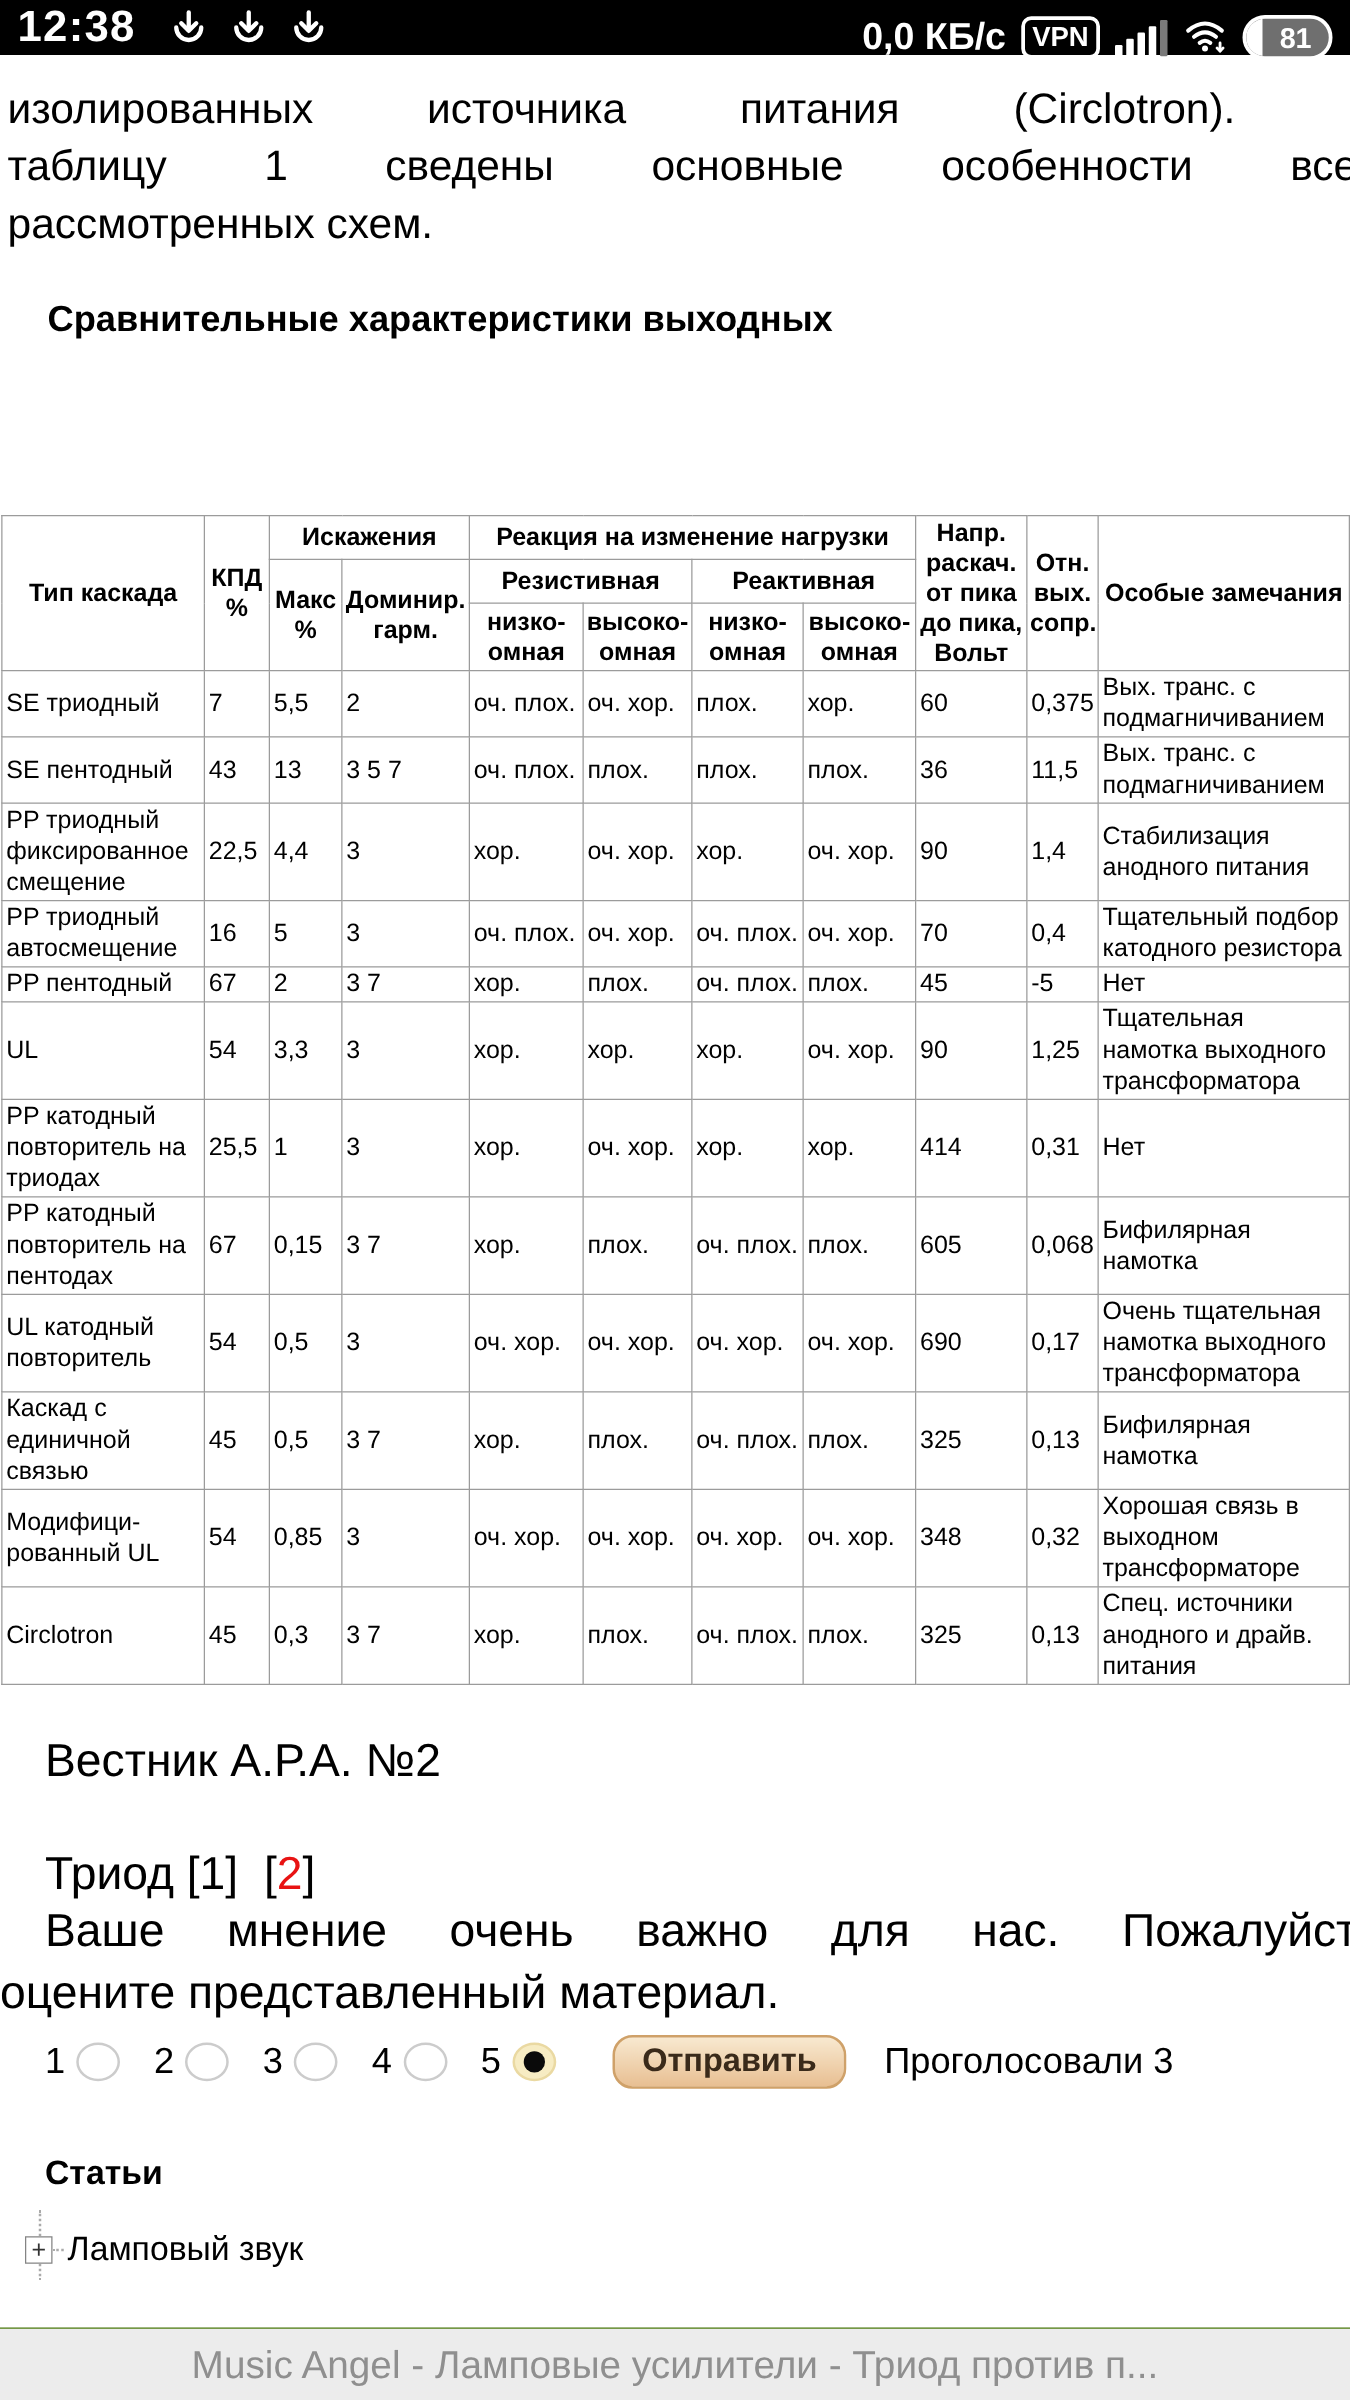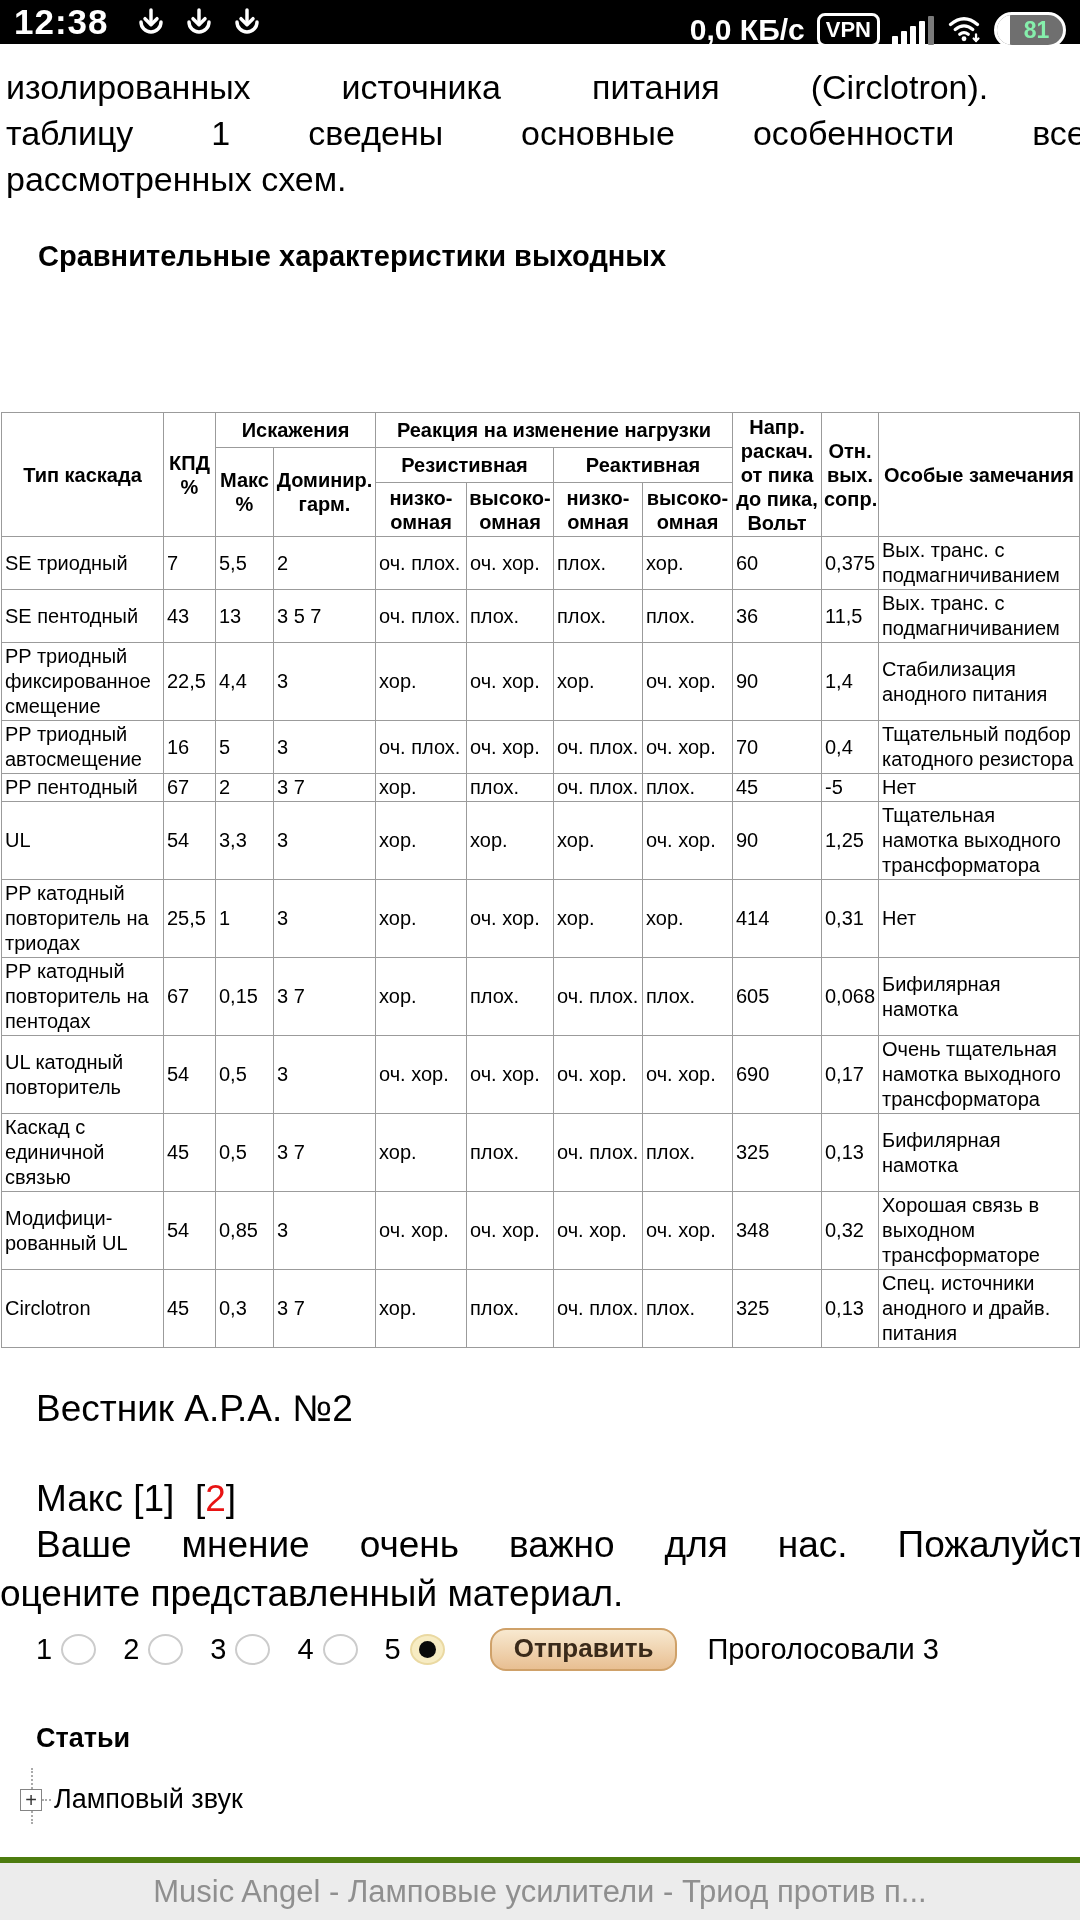--- a/index.html
+++ b/index.html
@@ -20,21 +20,21 @@
   .sb-signal{display:flex;align-items:flex-end;gap:3px;height:30px;}
   .sb-signal i{display:block;width:6px;background:#fff;border-radius:1px;}
   .sb-signal i:nth-child(1){height:9px;}
   .sb-signal i:nth-child(2){height:14px;}
   .sb-signal i:nth-child(3){height:19px;}
   .sb-signal i:nth-child(4){height:24px;}
   .sb-signal i:nth-child(5){height:29px;background:#7a7a7a;}
   .sb-batt{width:72px;height:36px;border:3px solid #fff;border-radius:18px;box-sizing:border-box;
     background:#6f6f6f;display:flex;align-items:center;overflow:hidden;}
   .sb-batt .fill{width:13px;height:100%;background:#fff;border-radius:12px 0 0 12px;}
-  .sb-batt .pct{flex:1;text-align:center;font-size:23px;font-weight:700;color:#86efac;}
+  .sb-batt .pct{flex:1;text-align:center;font-size:23px;font-weight:700;color:#ffffff;}
   
   .article{margin:8px 0 0 6px;width:1100px;font-size:34px;line-height:46px;}
   .jline{text-align:justify;text-align-last:justify;white-space:nowrap;width:1096px;overflow:visible;}
   .lline{text-align:left;}
   .heading{margin:30px 0 0 2px;font-size:29px;line-height:48px;font-weight:700;}
   .heading .ind{padding-left:36px;}
   
   .cmp-table{border-collapse:collapse;table-layout:fixed;width:1078px;margin:132px 0 0 1px;
     font-size:20px;line-height:25px;}
   .cmp-table th,.cmp-table td{border:1px solid #9b9b9b;box-sizing:border-box;overflow:hidden;}
@@ -60,21 +60,21 @@
   .articles-h{margin:52px 0 0 36px;font-size:27px;font-weight:700;}
   .tree{margin:30px 0 0 20px;display:flex;align-items:center;position:relative;}
   .tree .vline{position:absolute;left:11px;top:-16px;height:56px;border-left:2px dotted #aaa;}
   .plusbox{width:22px;height:22px;border:1px solid #848484;background:#fff;box-sizing:border-box;
     display:inline-flex;align-items:center;justify-content:center;font-size:20px;line-height:18px;
     color:#333;position:relative;z-index:1;}
   .tree .hline{width:9px;border-top:2px dotted #aaa;}
   .tree .label{font-size:27px;margin-left:3px;}
   
   .bottombar{position:absolute;left:0;bottom:0;width:1080px;height:57px;background:#ececec;
-    border-top:6px solid #4d7c0f;display:flex;align-items:center;justify-content:center;
+    border-top:1px solid #4d7c0f;display:flex;align-items:center;justify-content:center;
     color:#8f8f8f;font-size:31px;}
 </style>
 </head>
 <body>
 
 <div class="statusbar">
   <span class="sb-time">12:38</span>
   <span class="sb-dl">
     <svg width="32" height="32" viewBox="0 0 24 24" fill="none" stroke="#fff" stroke-width="2.6" stroke-linecap="round" stroke-linejoin="round">
       <path d="M12 3v10"></path>
@@ -328,21 +328,21 @@
         <td>325</td>
         <td>0,13</td>
         <td>Спец. источники анодного и драйв. питания</td>
       </tr>
     </tbody>
 </table>
 
 <div class="f-title">Вестник А.Р.А. №2</div>
 
 <div class="f-parts">
-  <span>Макс</span>
+  <span>Триод</span>
   <span>[1]</span>&nbsp;
   <span><span>[</span><span class="red">2</span><span>]</span></span>
 </div>
 
 <div class="opinion">
   <div class="l1">Ваше мнение очень важно для нас. Пожалуйста</div>
   <div>оцените представленный материал.</div>
 </div>
 
 <div class="rating">

